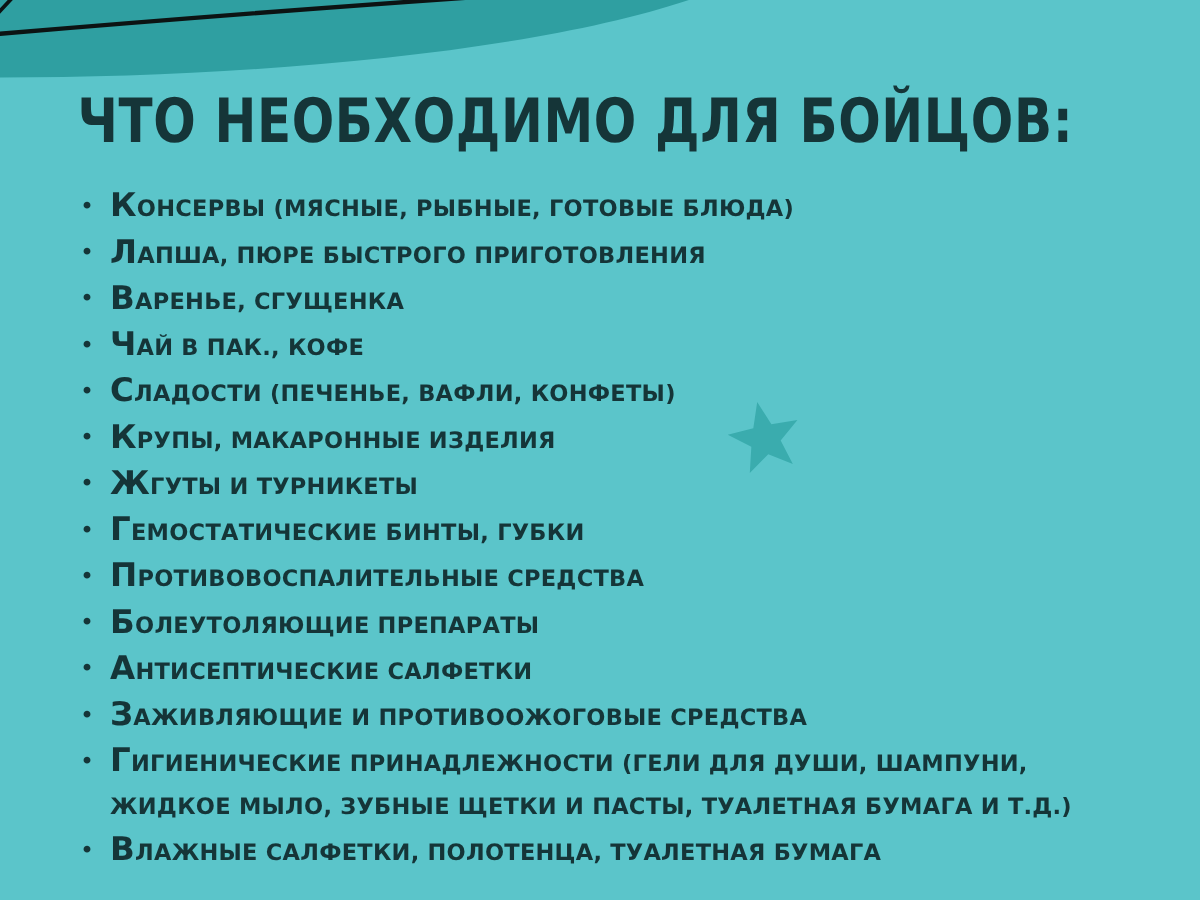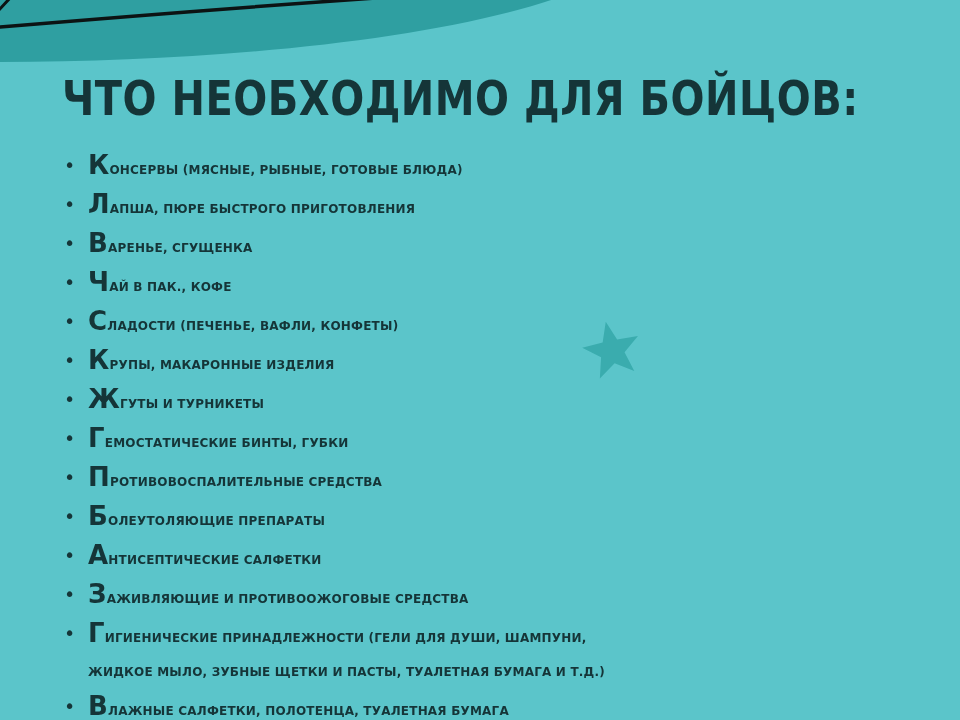--- a/index.html
+++ b/index.html
@@ -69,21 +69,21 @@
     flex: 0 0 24px;
     width: 24px;
     font-size: 19px;
     line-height: 34px;
     text-align: left;
     padding-left: 2px;
   }
 
   .item-text {
     flex: 1 1 auto;
-    font-size: 12px;
+    font-size: 18px;
     font-weight: bold;
     line-height: 34px;
     text-transform: uppercase;
     white-space: pre-line;
     letter-spacing: 0.2px;
   }
 
   .item-text::first-letter {
     font-size: 26px;
   }

